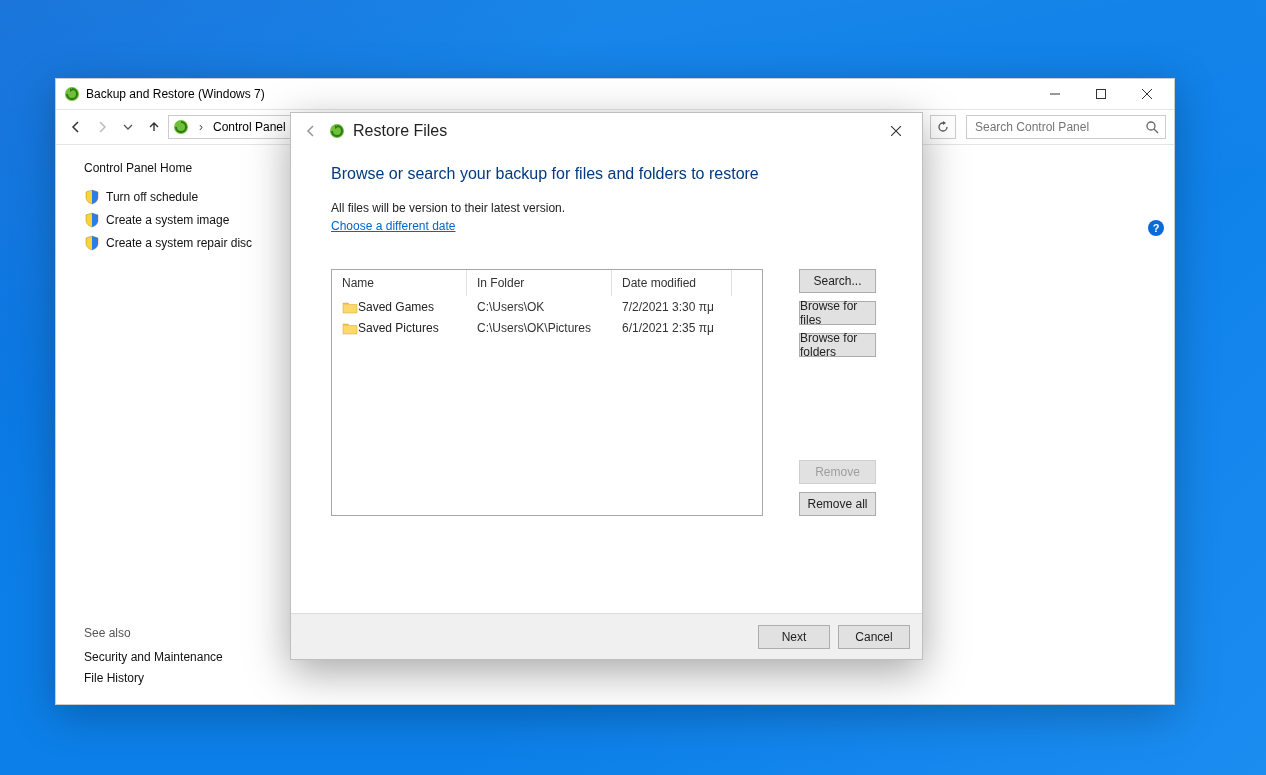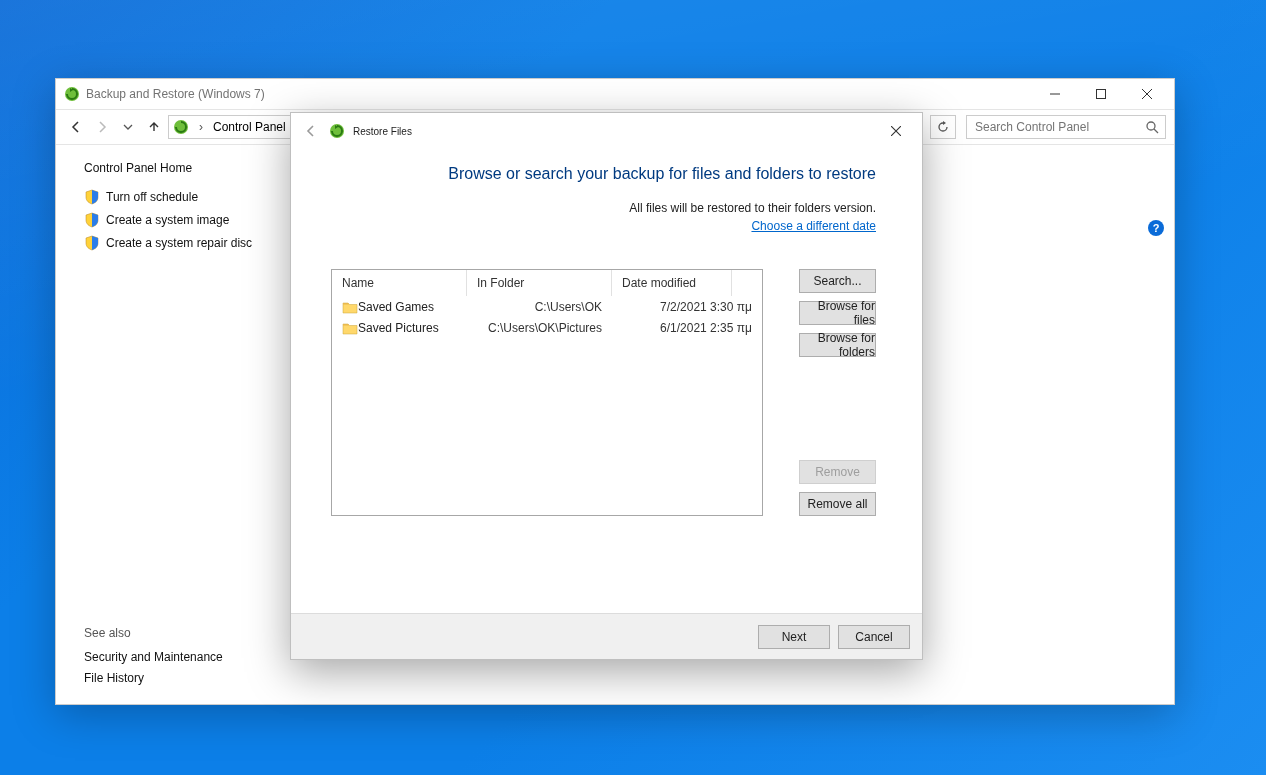--- a/index.html
+++ b/index.html
@@ -17,21 +17,21 @@
   }
 
   
   .cp-window {
     position: absolute; left: 55px; top: 78px; width: 1120px; height: 627px;
     background: #ffffff; border: 1px solid #cccccc;
     box-shadow: 0 10px 40px rgba(0,0,0,0.25);
   }
   .cp-titlebar {
     height: 30px; display: flex; align-items: center; padding: 0 4px 0 8px;
-    font-size: 12px; color: #737373;
+    font-size: 12px; color: #000000;
   }
   .cp-titlebar .title-icon {
     width: 16px; height: 16px; margin-right: 6px;
   }
   .cp-titlebar .title { flex: 0 0 auto; }
   .cp-titlebar .sp { flex: 1; }
   .cp-btn {
     width: 46px; height: 28px; display: flex; align-items: center; justify-content: center;
     color: #333;
   }
@@ -94,30 +94,30 @@
 
   
   .dialog {
     position: absolute; left: 290px; top: 112px; width: 633px; height: 548px;
     background: #fff; border: 1px solid #bfbfbf;
     box-shadow: 0 12px 40px rgba(0,0,0,0.35);
     display: flex; flex-direction: column;
   }
   .dlg-titlebar {
     height: 36px; display: flex; align-items: center; padding: 0 6px 0 10px; gap: 8px;
-    font-size: 10px; color: #222;
+    font-size: 16px; color: #222;
   }
   .dlg-titlebar .back {
     width: 20px; height: 20px; display: flex; align-items: center; justify-content: center; color: #888;
   }
   .dlg-x {
     width: 40px; height: 30px; display: flex; align-items: center; justify-content: center;
   }
   .dlg-content {
-    flex: 1; padding: 6px 46px 0 40px; font-size: 12px; color: #222; text-align: right;
+    flex: 1; padding: 6px 46px 0 40px; font-size: 12px; color: #222;
   }
   .dlg-heading {
     font-size: 16px; color: #003a80; margin: 10px 0 18px 0; font-weight: 400;
   }
   .dlg-sub { color: #222; }
   .dlg-link { color: #0066cc; text-decoration: underline; display: inline-block; margin-top: 4px; cursor: pointer;}
   .dlg-row { display: flex; gap: 18px; margin-top: 36px; }
   .file-list {
     width: 432px; height: 247px; border: 1px solid #a7a7a7; background: #fff; font-size: 12px;
   }
@@ -309,21 +309,21 @@
     <span style="flex:1"></span>
     <div class="dlg-x">
       <svg width="10" height="10" viewBox="0 0 10 10">
           <path d="M0 0 L10 10 M10 0 L0 10" stroke="#333" stroke-width="1.1"></path>
         </svg>
     </div>
   </div>
 
   <div class="dlg-content">
     <div class="dlg-heading">Browse or search your backup for files and folders to restore</div>
-    <div class="dlg-sub">All files will be restored to their folders version.</div>
+    <div class="dlg-sub">All files will be version to their latest version.</div>
     <a class="dlg-link">Choose a different date</a>
 
     <div class="dlg-row">
       <div class="file-list">
         <div class="fl-head">
           <div class="col col-name">Name</div>
           <div class="col col-folder">In Folder</div>
           <div class="col col-date">Date modified</div>
           <div class="col col-spare"></div>
         </div>

